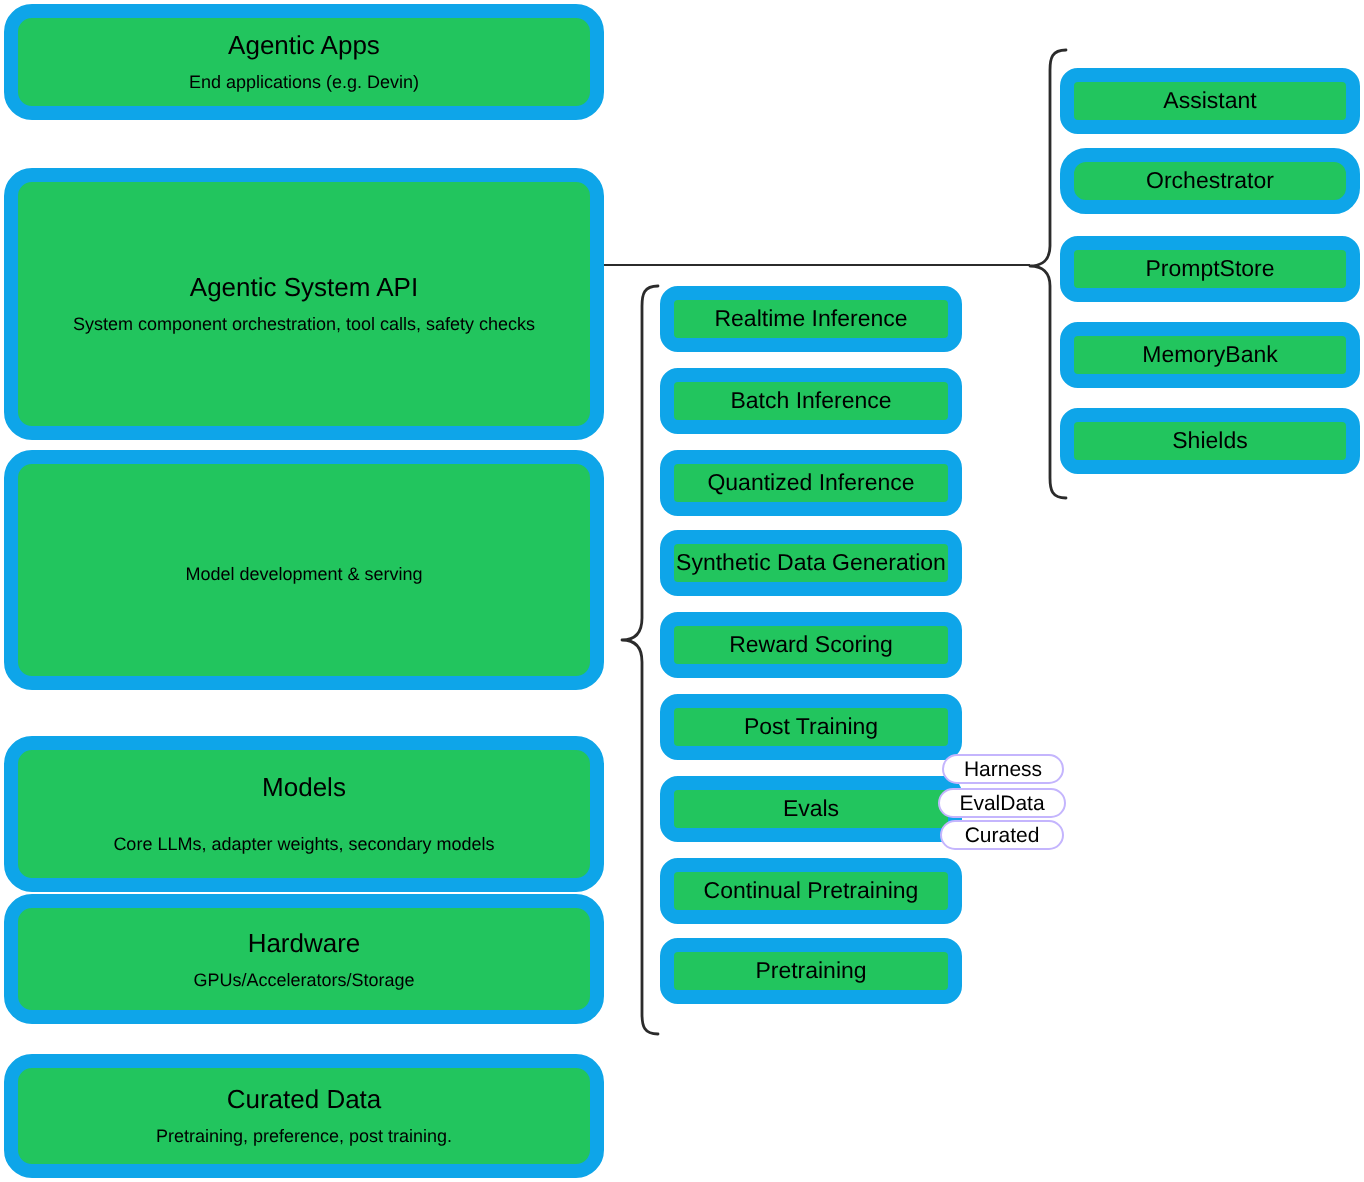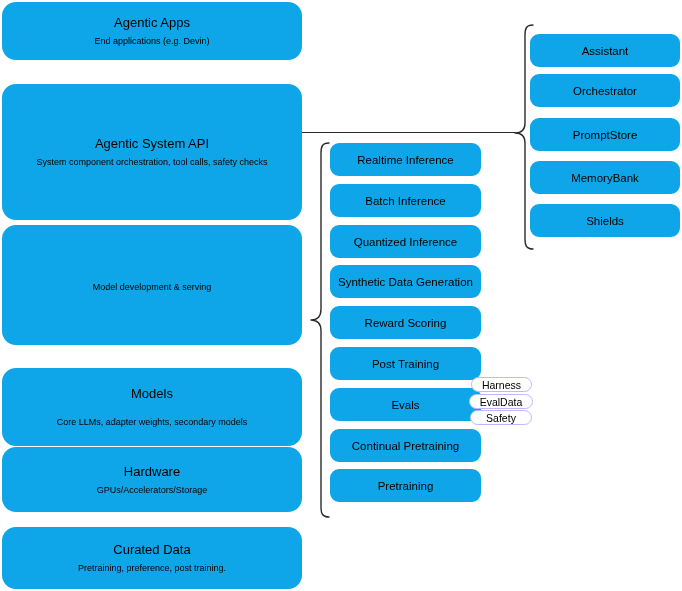--- a/index.html
+++ b/index.html
@@ -16,23 +16,23 @@
     width: 682px;
     height: 591px;
     background: #ffffff;
     overflow: hidden;
   }
 
   
   .rbox {
     position: absolute;
     box-sizing: border-box;
-    border: 5px solid #0ea5e9;
+    border: 7px solid #0ea5e9;
     border-radius: 12px;
-    background: #0ea5e9;
+    background: #22c55e;
     display: flex;
     flex-direction: column;
     align-items: center;
     justify-content: center;
     text-align: center;
   }
 
   
   .layer {
     border-radius: 14px;
@@ -180,27 +180,27 @@
     <span>Pretraining</span>
   </div>
 
   <div class="pill" style="left:471px; top:377px; width:61px;">
     <span>Harness</span>
   </div>
   <div class="pill" style="left:469px; top:394px; width:64px;">
     <span>EvalData</span>
   </div>
   <div class="pill" style="left:470px; top:410px; width:62px;">
-    <span>Safety</span>
+    <span>Curated</span>
   </div>
 
   <div class="rbox comp" style="top:34px;">
     <span>Assistant</span>
   </div>
-  <div class="rbox comp" style="top:74px;">
+  <div class="rbox comp" style="top:74px;border-radius:13px;">
     <span>Orchestrator</span>
   </div>
   <div class="rbox comp" style="top:118px;">
     <span>PromptStore</span>
   </div>
   <div class="rbox comp" style="top:161px;">
     <span>MemoryBank</span>
   </div>
   <div class="rbox comp" style="top:204px;">
     <span>Shields</span>

